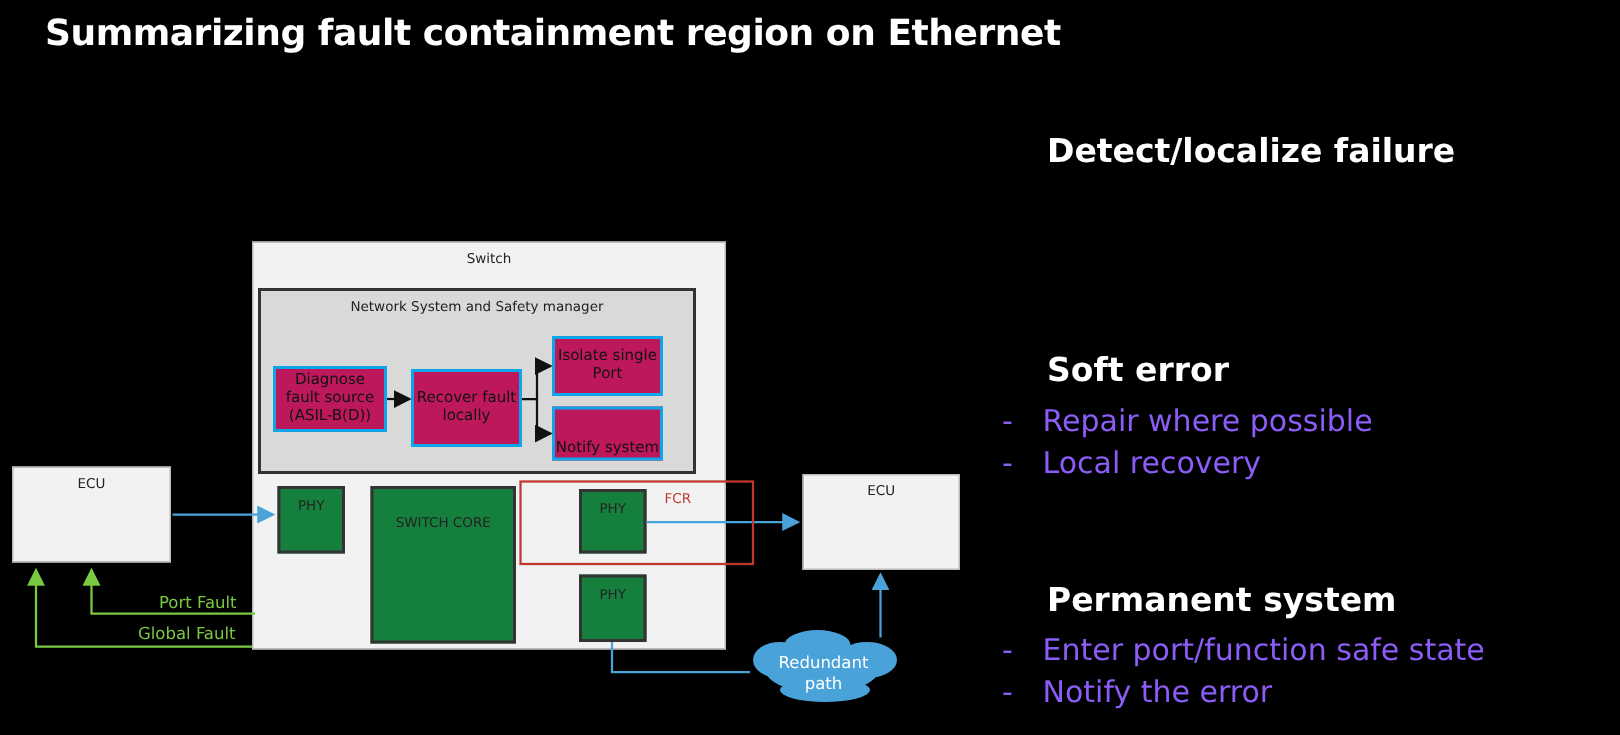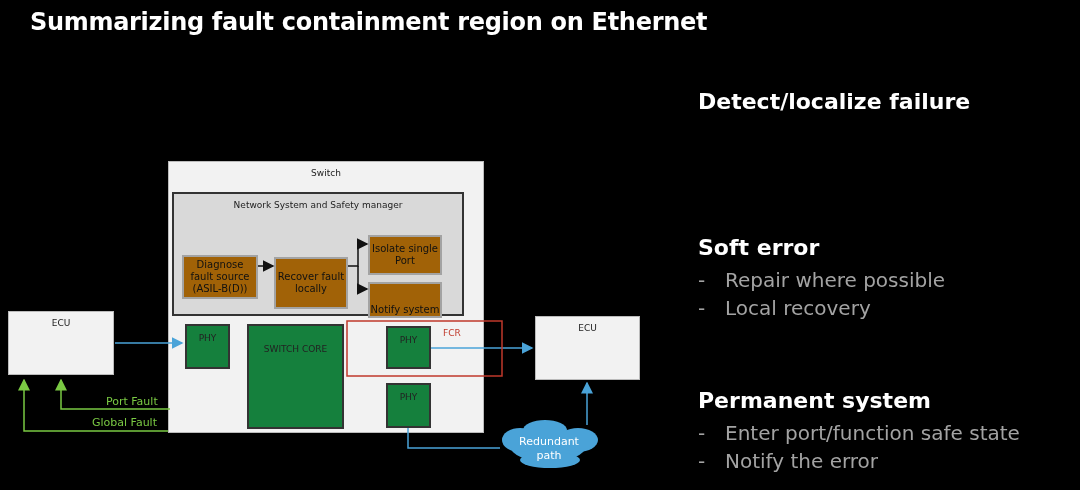--- a/index.html
+++ b/index.html
@@ -1,24 +1,24 @@
 <!DOCTYPE html>
 <html><head>
 <meta charset="utf-8">
 <style>
   html,body{margin:0;padding:0;background:#000;}
   body{width:1080px;height:490px;position:relative;overflow:hidden;font-family:"DejaVu Sans",sans-serif;color:#fff;}
   .title{position:absolute;left:30px;top:8px;font-size:24px;font-weight:bold;letter-spacing:-0.3px;}
   .abs{position:absolute;box-sizing:border-box;}
   .box-light{background:#f2f2f2;border:1px solid #bbb;}
   .box-gray{background:#15803d;border:2px solid #333;}
-  .box-green{background:#a16207;border:2px solid #a3a3a3;color:#111;font-size:10px;text-align:center;display:flex;align-items:center;justify-content:center;line-height:12px;margin-top:11px;}
+  .box-green{background:#be185d;border:2px solid #0ea5e9;color:#111;font-size:10px;text-align:center;display:flex;align-items:center;justify-content:center;line-height:12px;}
   .lbl{position:absolute;color:#222;font-size:9px;text-align:center;}
   .right-h{position:absolute;left:698px;font-size:22px;font-weight:bold;color:#fff;}
-  .right-item{position:absolute;left:698px;font-size:20px;color:#a3a3a3;}
+  .right-item{position:absolute;left:668px;font-size:20px;color:#8b5cf6;}
   .right-item .dash{display:inline-block;width:27px;}
   svg{position:absolute;left:0;top:0;}
 </style>
 </head>
 <body>
 
 <div class="title">Summarizing fault containment region on Ethernet</div>
 
 <div class="abs box-light" style="left:168px;top:161px;width:316px;height:272px;">
   <div class="lbl" style="left:0;right:0;top:6px;">Switch</div>

